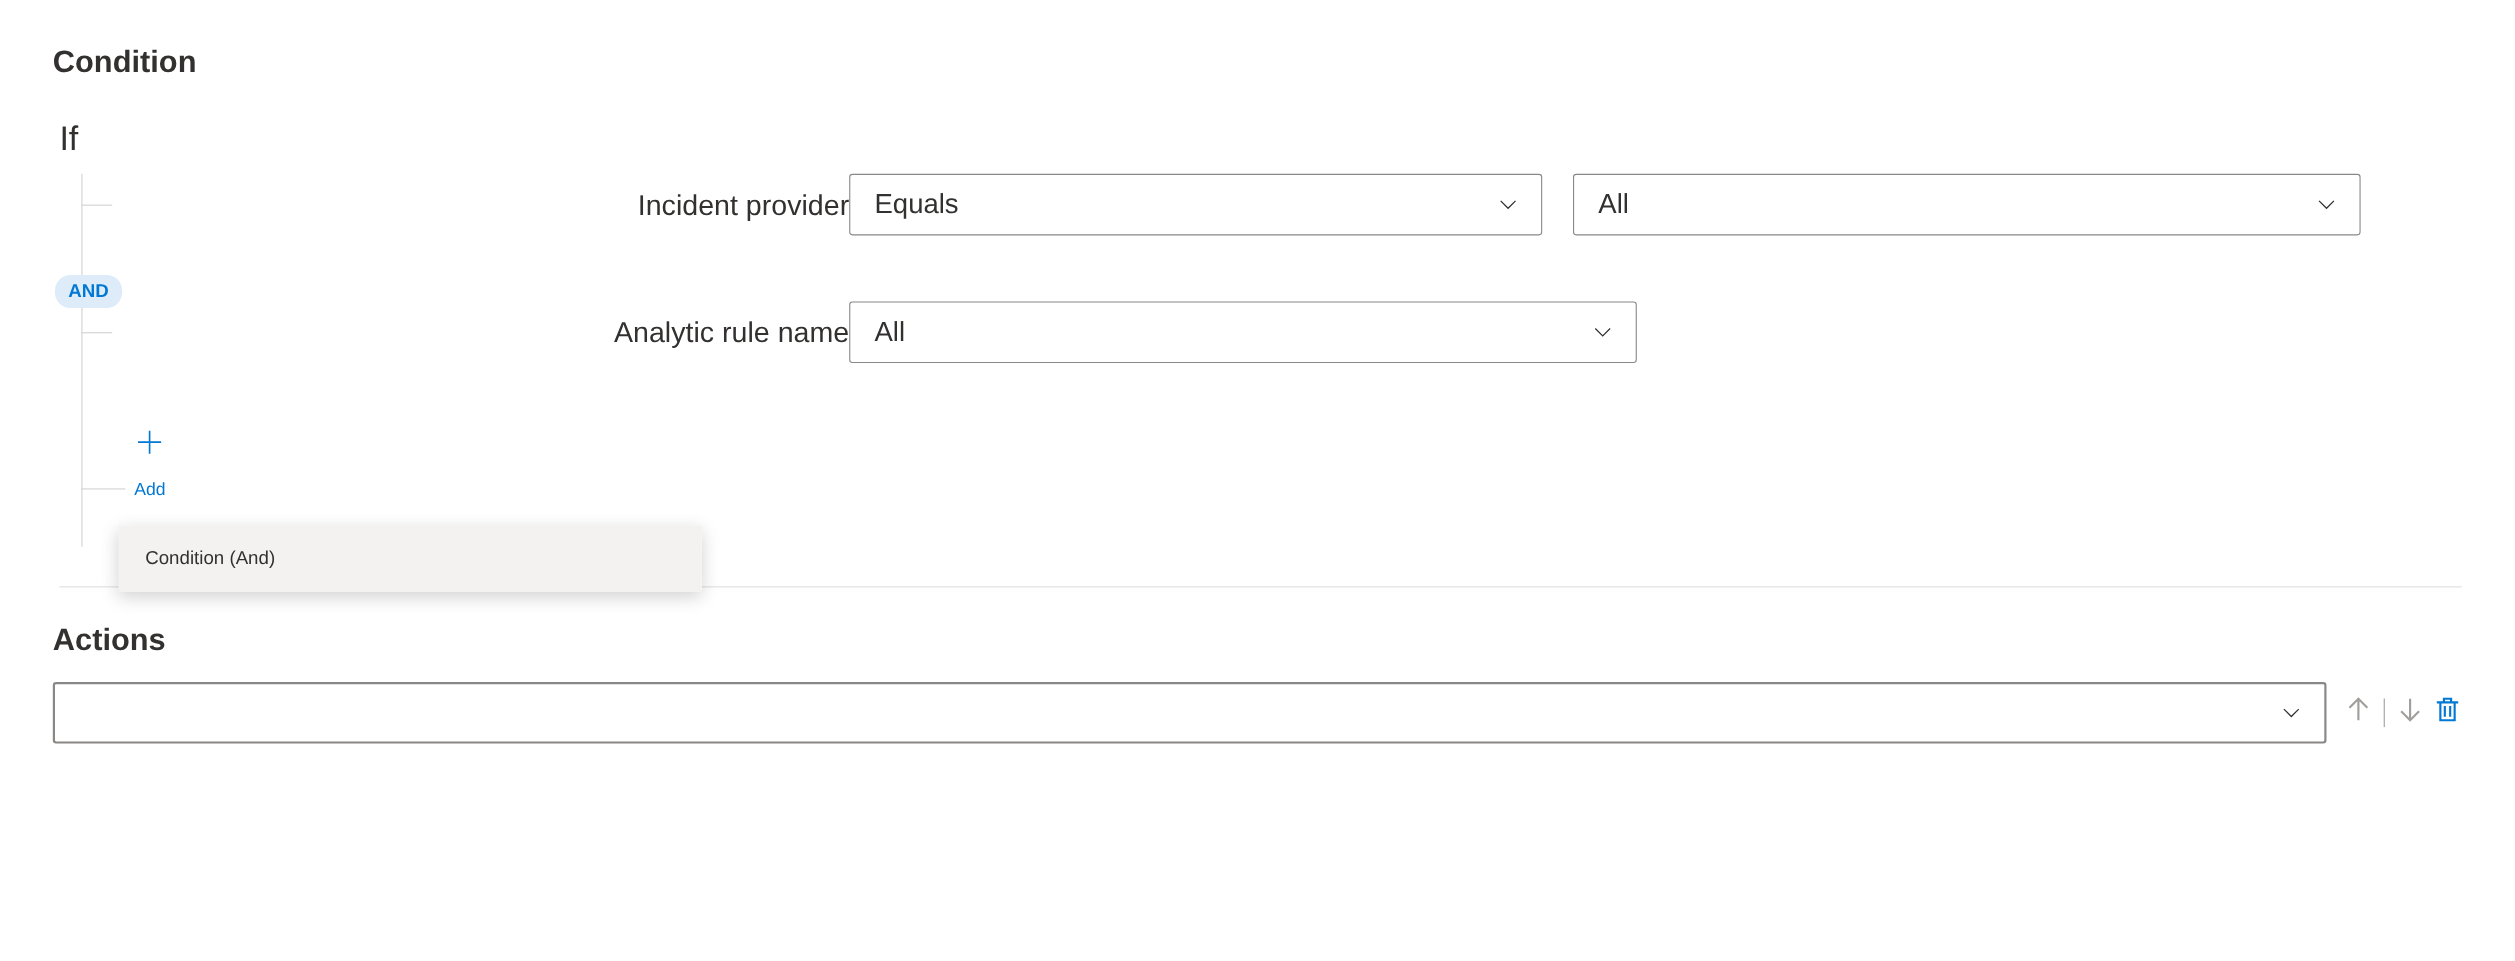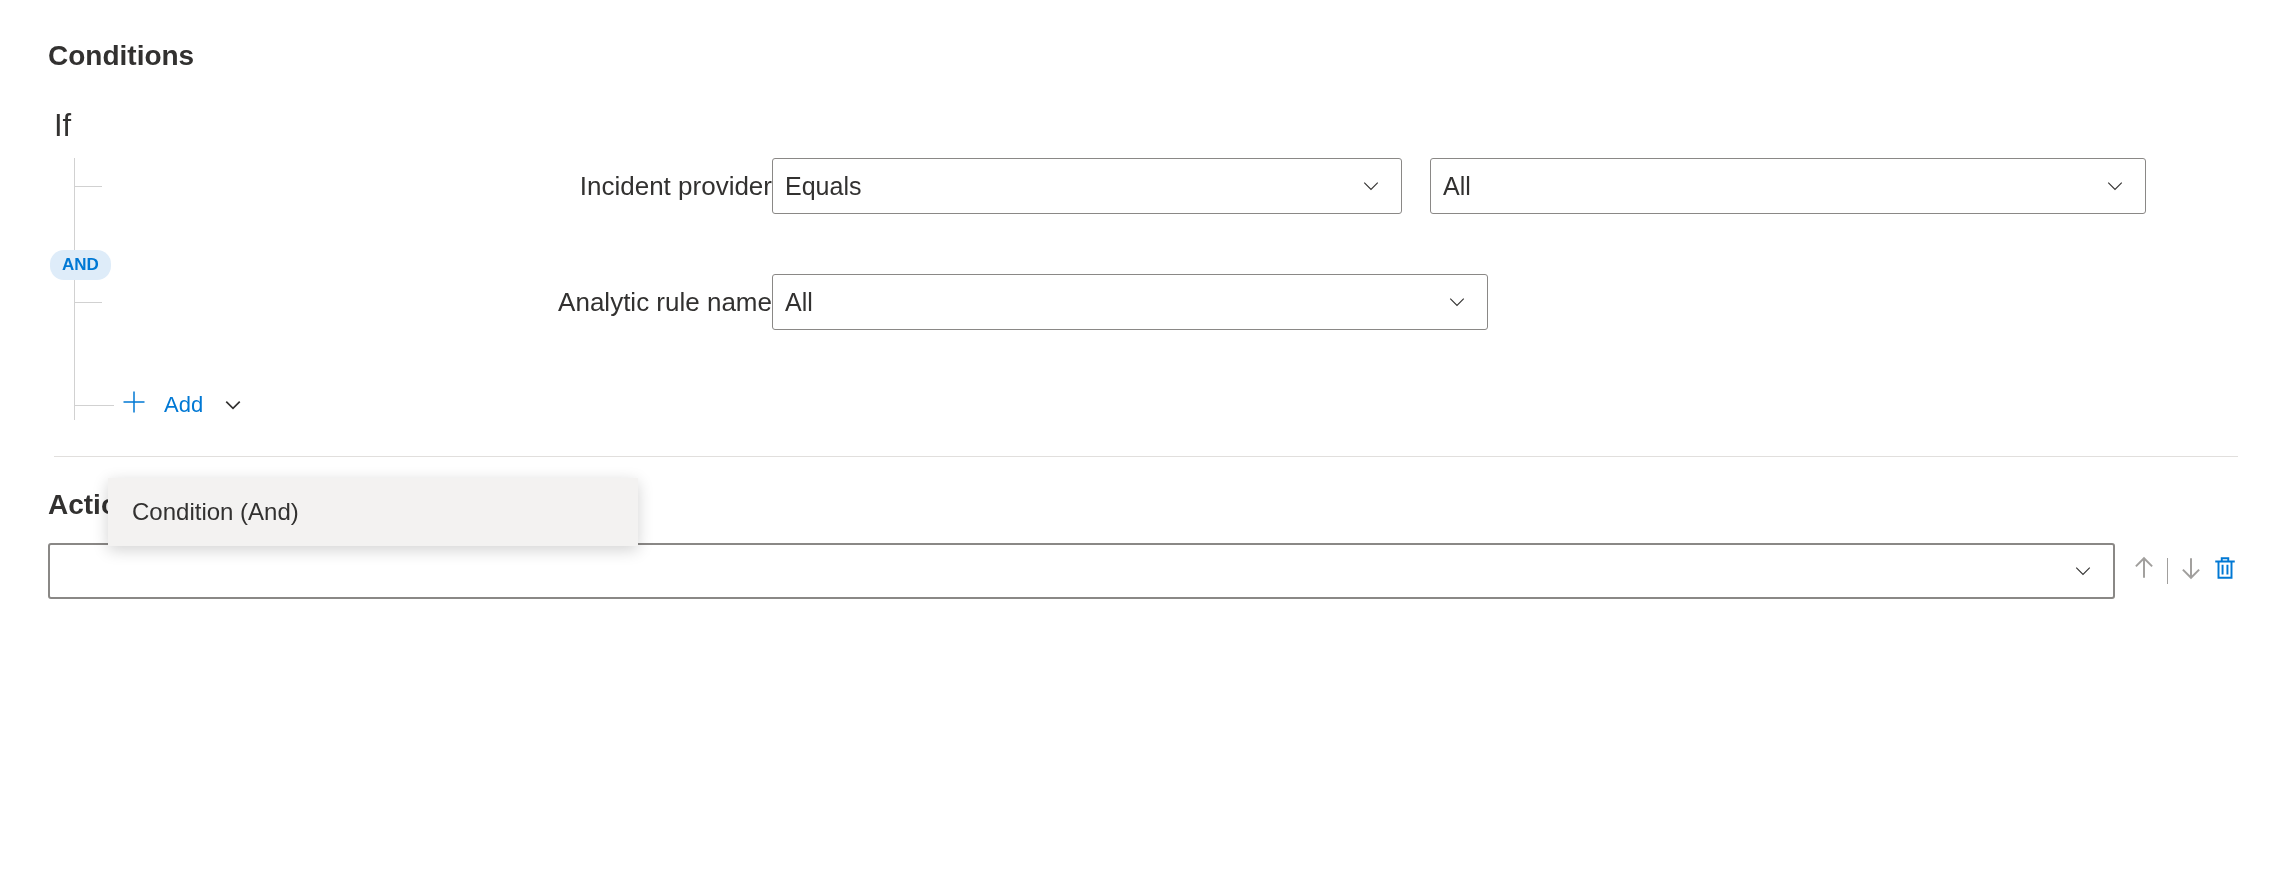--- a/index.html
+++ b/index.html
@@ -55,21 +55,21 @@
       font-weight: 400;
       text-align: right;
     }
     .dropdown {
       display: flex;
       align-items: center;
       justify-content: space-between;
       height: 56px;
       border: 1px solid #8a8886;
       border-radius: 3px;
-      padding: 0 18px 0 12px;
+      padding: 0 18px 0 22px;
       background: #fff;
       cursor: pointer;
       font-size: 25px;
     }
     .dropdown-operator { width: 630px; margin-right: 28px; }
     .dropdown-value { width: 716px; }
     .chevron {
       width: 24px; height: 24px;
       display: inline-flex; align-items: center; justify-content: center;
     }
@@ -103,36 +103,37 @@
       background: #d1d1d1;
     }
     .add-button {
       display: flex;
       align-items: center;
       gap: 18px;
       margin-left: 48px;
       color: #0078d4;
       cursor: pointer;
       font-weight: 400;
-      font-size: 22px;
+      font-size: 16px;
+      flex-direction: column;
     }
     .plus-icon svg { width: 24px; height: 24px; }
     .add-menu {
       position: absolute;
       left: 108px;
       top: 478px;
       width: 530px;
       background: #fff;
       box-shadow: 0 4px 16px rgba(0,0,0,0.18);
       border-radius: 2px;
       z-index: 10;
     }
     .menu-item {
       padding: 20px 24px;
-      font-size: 24px;
+      font-size: 17px;
       cursor: pointer;
     }
     .menu-item.hovered { background: #f3f2f1; }
     .divider {
       border-top: 1px solid #e1dfdd;
       margin-top: 8px;
       margin-bottom: 32px;
       margin-left: 6px;
     }
     .actions-title {
@@ -169,21 +170,21 @@
       width: 1px;
       height: 26px;
       background: #a19f9d;
       margin: 0 2px;
     }
   </style>
 </head>
 <body>
 
 <div>
-  <div class="section-title">Conditions</div>
+  <div class="section-title">Condition</div>
   <div class="if-label">If</div>
 
   <div class="tree">
     <div class="tree-line"></div>
     <div class="and-badge">AND</div>
 
     <div class="condition-row">
       <div class="condition-label">Incident provider</div>
       <div class="dropdown dropdown-operator">
         <span>Equals</span>

